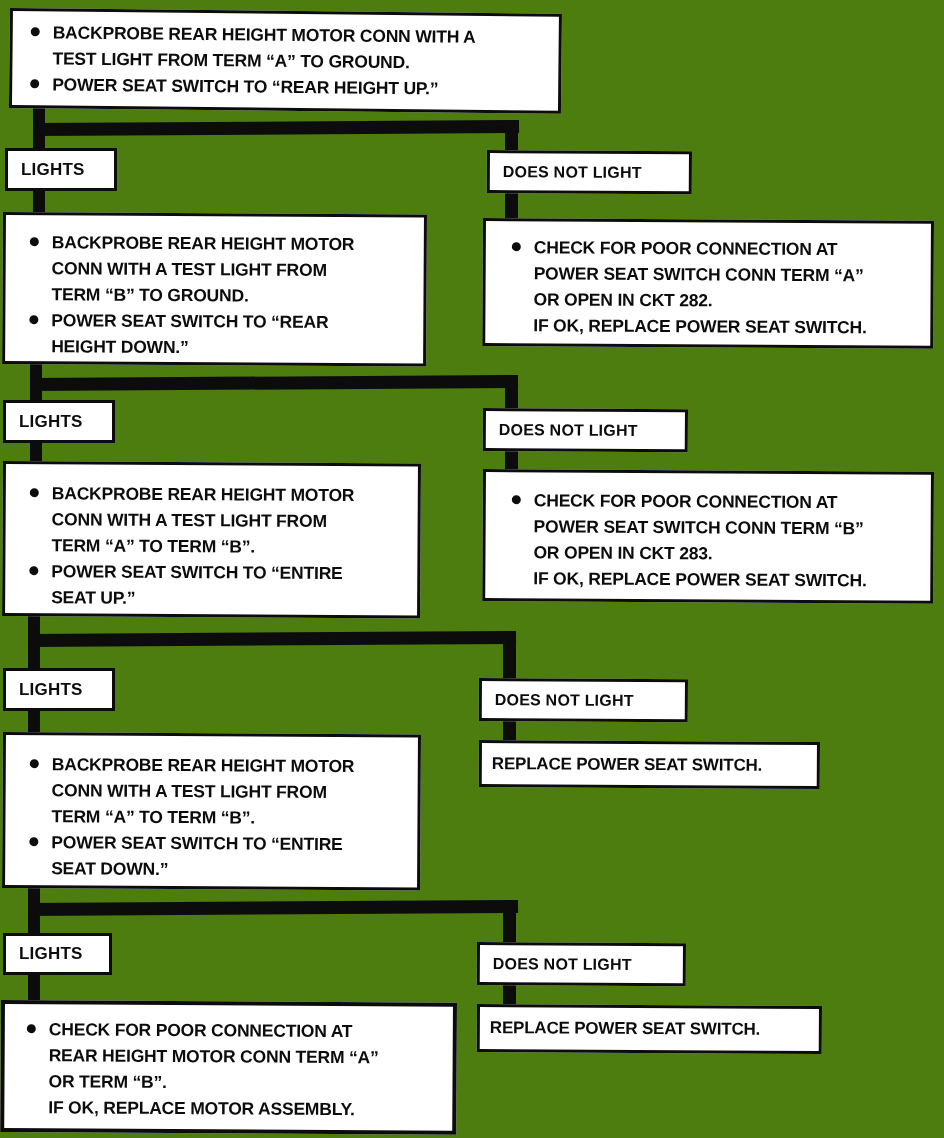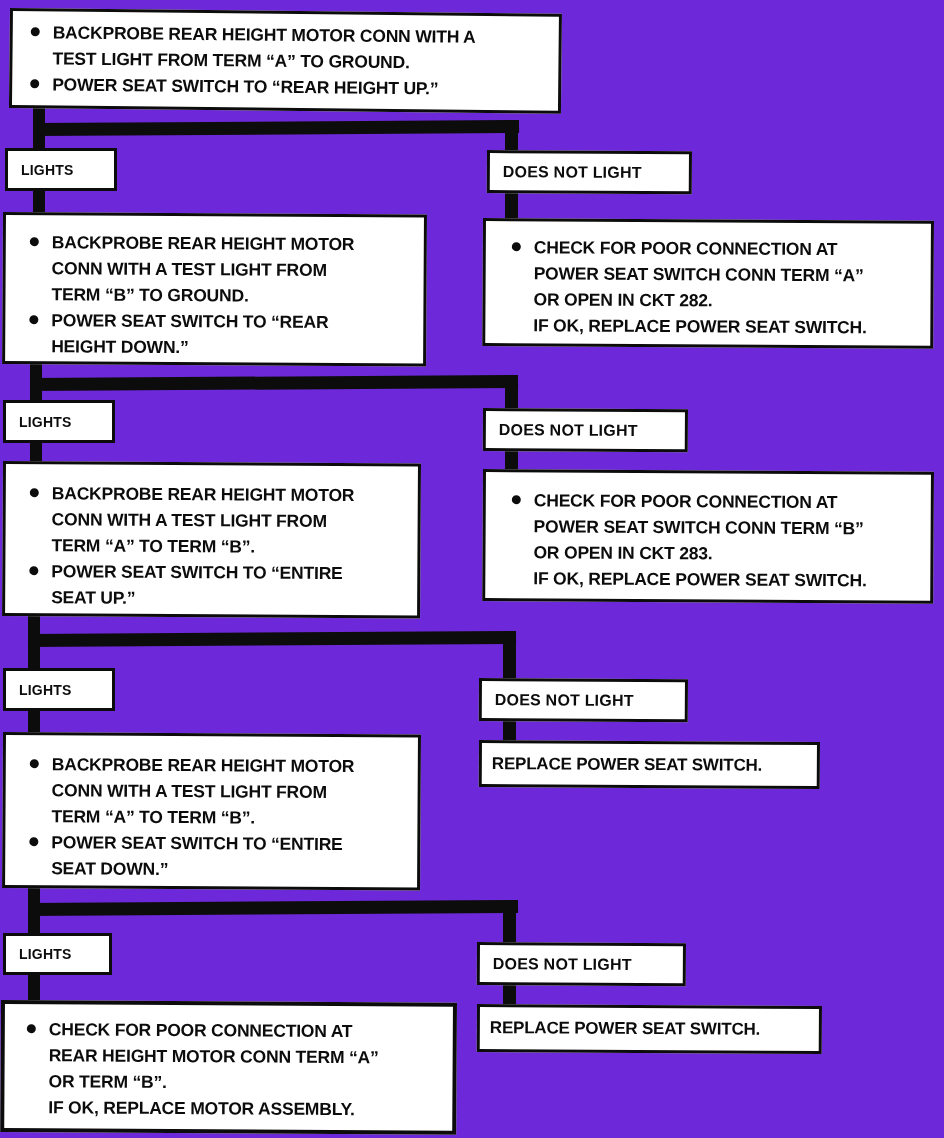--- a/index.html
+++ b/index.html
@@ -1,20 +1,20 @@
 <!DOCTYPE html>
 <html><head>
 <meta charset="utf-8">
 <style>
   html, body { margin: 0; padding: 0; background: #ffffff; }
   .page {
     position: relative;
     width: 944px;
     height: 1138px;
-    background: #6d28d9;
+    background: #4d7c0f;
     color: #0c0c0c;
     font-family: "Liberation Sans", sans-serif;
     overflow: hidden;
   }
   .wire { position: absolute; background: #0c0c0c; }
   .box {
     position: absolute;
     box-sizing: border-box;
     background: #ffffff;
     border: 3px solid #0c0c0c;
@@ -37,21 +37,21 @@
     border-radius: 50%;
     background: #0c0c0c;
   }
   .btext { white-space: pre-line; }
   .note { margin-left: 36px; white-space: pre-line; }
   .label-box {
     display: flex;
     align-items: center;
     padding-left: 13px;
     font-weight: 700;
-    font-size: 14px;
+    font-size: 17px;
     letter-spacing: 0.2px;
   }
   .result-box {
     display: flex;
     align-items: center;
     padding-left: 10px;
     font-weight: 700;
     font-size: 17px;
     letter-spacing: -0.2px;
   }

